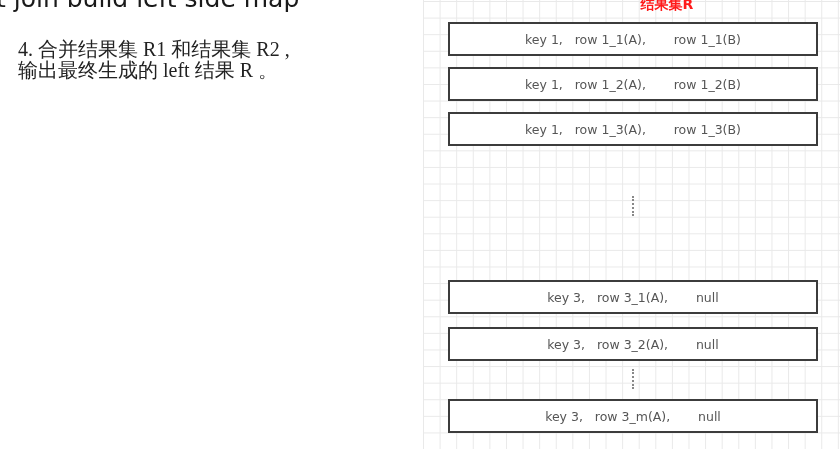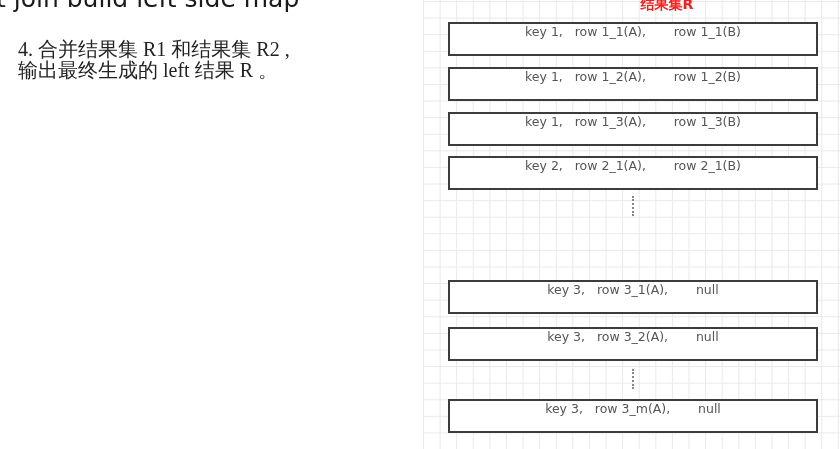--- a/index.html
+++ b/index.html
@@ -29,21 +29,21 @@
   }
   .diagram-title {
     position: absolute; left: 0; top: -4px; width: 100%;
     text-align: center; padding-left: 10px; box-sizing: border-box;
     color: #ff1a1a; font-weight: bold; font-size: 14px;
     font-family: "DejaVu Sans", sans-serif;
   }
   .row-box {
     position: absolute; left: 25px; width: 366px; height: 30px;
     border: 2.5px solid #3c3c3c; background: #fff;
-    display: flex; align-items: flex-start; justify-content: center;
+    display: flex; align-items: center; justify-content: center;
     font-family: "DejaVu Sans", sans-serif; font-size: 12.5px; color: #555;
     white-space: pre; box-sizing: content-box;
   }
   .dots {
     position: absolute; left: 209px; width: 0; height: 20px;
     border-left: 2px dotted #888;
   }
 </style>
 </head>
 <body>
@@ -66,25 +66,20 @@
   <div class="row-box" style="top:67px">
     <span>key 1,</span><span>   </span>
     <span>row 1_2(A),</span><span>       </span>
     <span>row 1_2(B)</span>
   </div>
   <div class="row-box" style="top:112px">
     <span>key 1,</span><span>   </span>
     <span>row 1_3(A),</span><span>       </span>
     <span>row 1_3(B)</span>
   </div>
-  <div class="row-box" style="top:156px">
-    <span>key 2,</span><span>   </span>
-    <span>row 2_1(A),</span><span>       </span>
-    <span>row 2_1(B)</span>
-  </div>
 
   <div class="dots" style="top:196px"></div>
 
   <div class="row-box" style="top:280px">
     <span>key 3,</span><span>   </span>
     <span>row 3_1(A),</span><span>       </span>
     <span>null</span>
   </div>
   <div class="row-box" style="top:327px">
     <span>key 3,</span><span>   </span>

